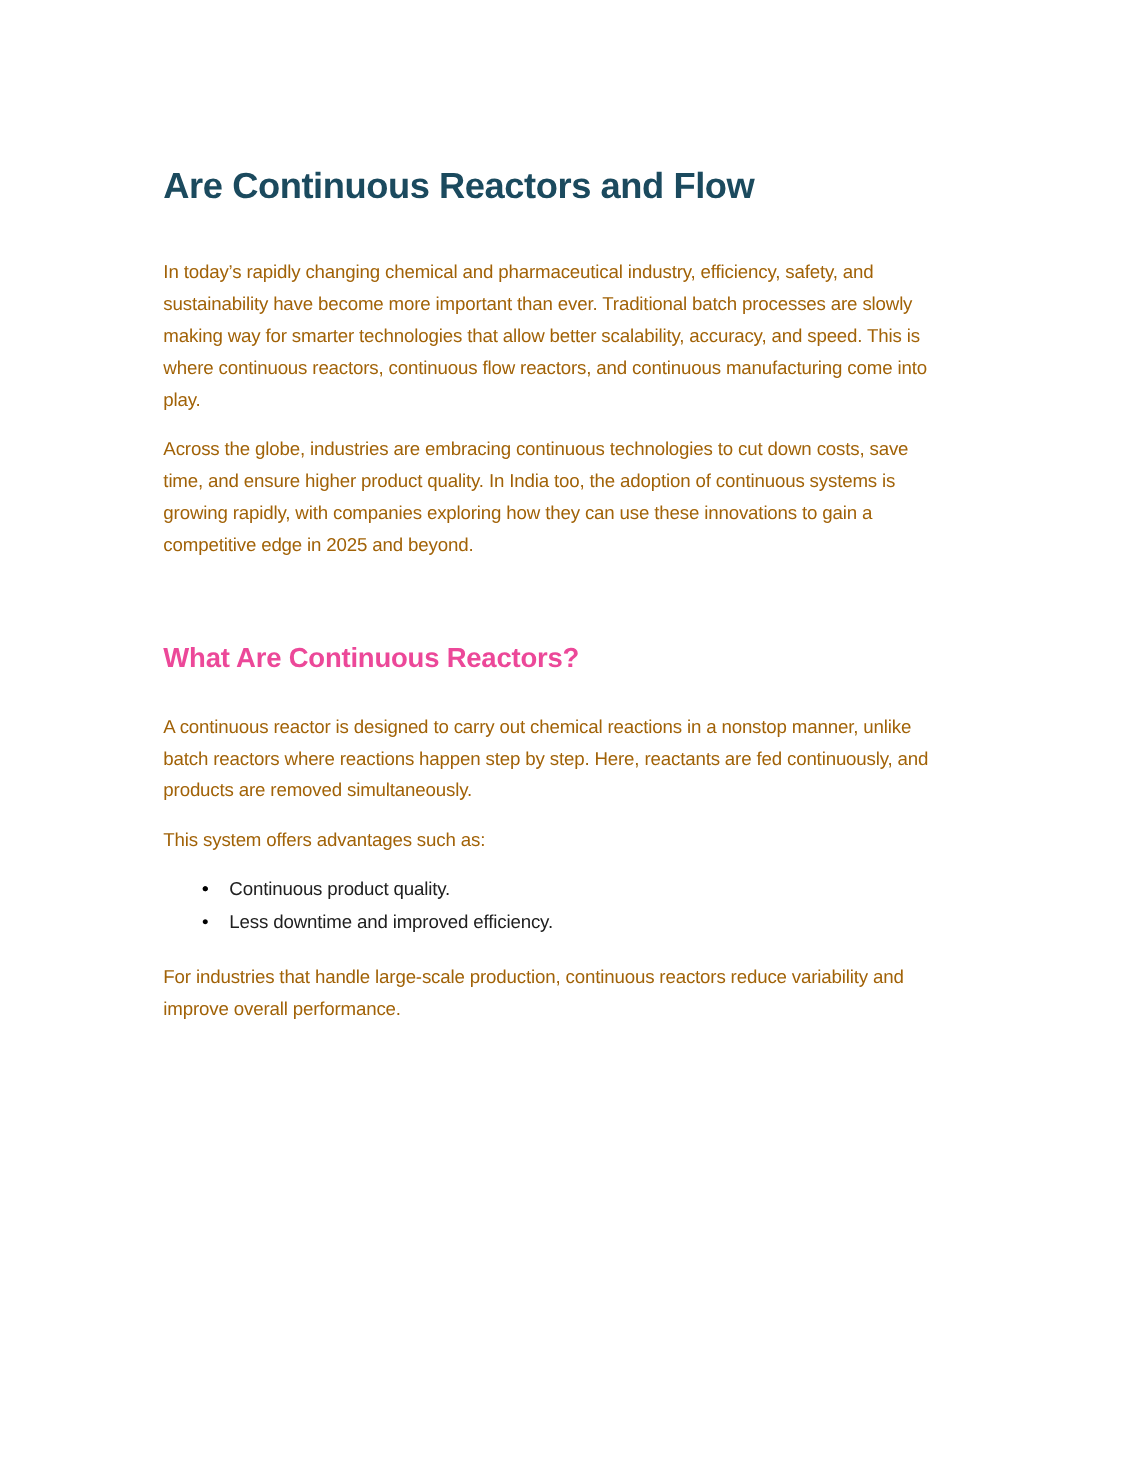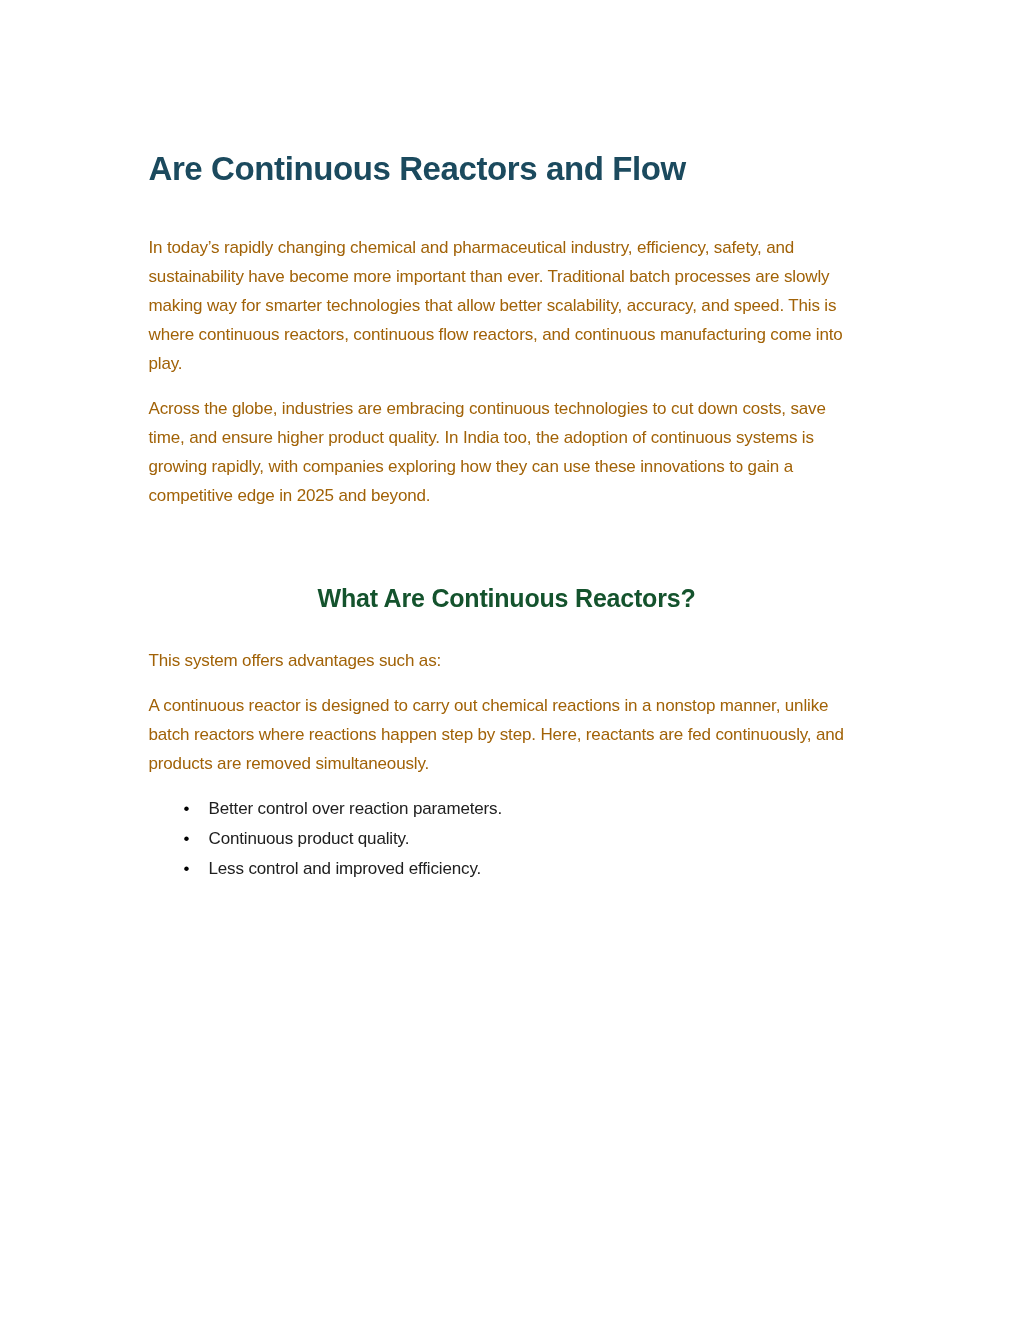--- a/index.html
+++ b/index.html
@@ -34,22 +34,21 @@
     line-height: 29px;
     letter-spacing: -0.15px;
     color: #a16207;
   }
   h2.section-title {
     margin: 70px 0 30px 0;
     font-size: 25px;
     line-height: 36px;
     font-weight: 700;
     letter-spacing: -0.2px;
-    color: #14532d;
-    text-align: center;
+    color: #ec4899;
   }
   ul.bullet-list {
     margin: 10px 0 20px 0;
     padding: 0 0 0 31px;
     list-style: none;
   }
   ul.bullet-list li {
     position: relative;
     padding-left: 29px;
     font-size: 17px;
@@ -74,33 +73,33 @@
   <h1 class="doc-title">
     <span class="tline">Are Continuous Reactors and Flow</span>
   </h1>
 
   <p class="body-text">In today’s rapidly changing chemical and pharmaceutical industry, efficiency, safety, and sustainability have become more important than ever. Traditional batch processes are slowly making way for smarter technologies that allow better scalability, accuracy, and speed. This is where continuous reactors, continuous flow reactors, and continuous manufacturing come into play.</p>
 
   <p class="body-text">Across the globe, industries are embracing continuous technologies to cut down costs, save time, and ensure higher product quality. In India too, the adoption of continuous systems is growing rapidly, with companies exploring how they can use these innovations to gain a competitive edge in 2025 and beyond.</p>
 
   <h2 class="section-title">What Are Continuous Reactors?</h2>
 
+  <p class="body-text">A continuous reactor is designed to carry out chemical reactions in a nonstop manner, unlike batch reactors where reactions happen step by step. Here, reactants are fed continuously, and products are removed simultaneously.</p>
+
   <p class="body-text">This system offers advantages such as:</p>
-
-  <p class="body-text">A continuous reactor is designed to carry out chemical reactions in a nonstop manner, unlike batch reactors where reactions happen step by step. Here, reactants are fed continuously, and products are removed simultaneously.</p>
 
   <ul class="bullet-list">
     <li>
       <span class="bullet-dot">•</span>
-      <span>Better control over reaction parameters.</span>
     </li>
     <li>
       <span class="bullet-dot">•</span>
       <span>Continuous product quality.</span>
     </li>
     <li>
       <span class="bullet-dot">•</span>
-      <span>Less control and improved efficiency.</span>
+      <span>Less downtime and improved efficiency.</span>
     </li>
   </ul>
 
+  <p class="body-text">For industries that handle large-scale production, continuous reactors reduce variability and improve overall performance.</p>
 
 </div>
 
 </body></html>

